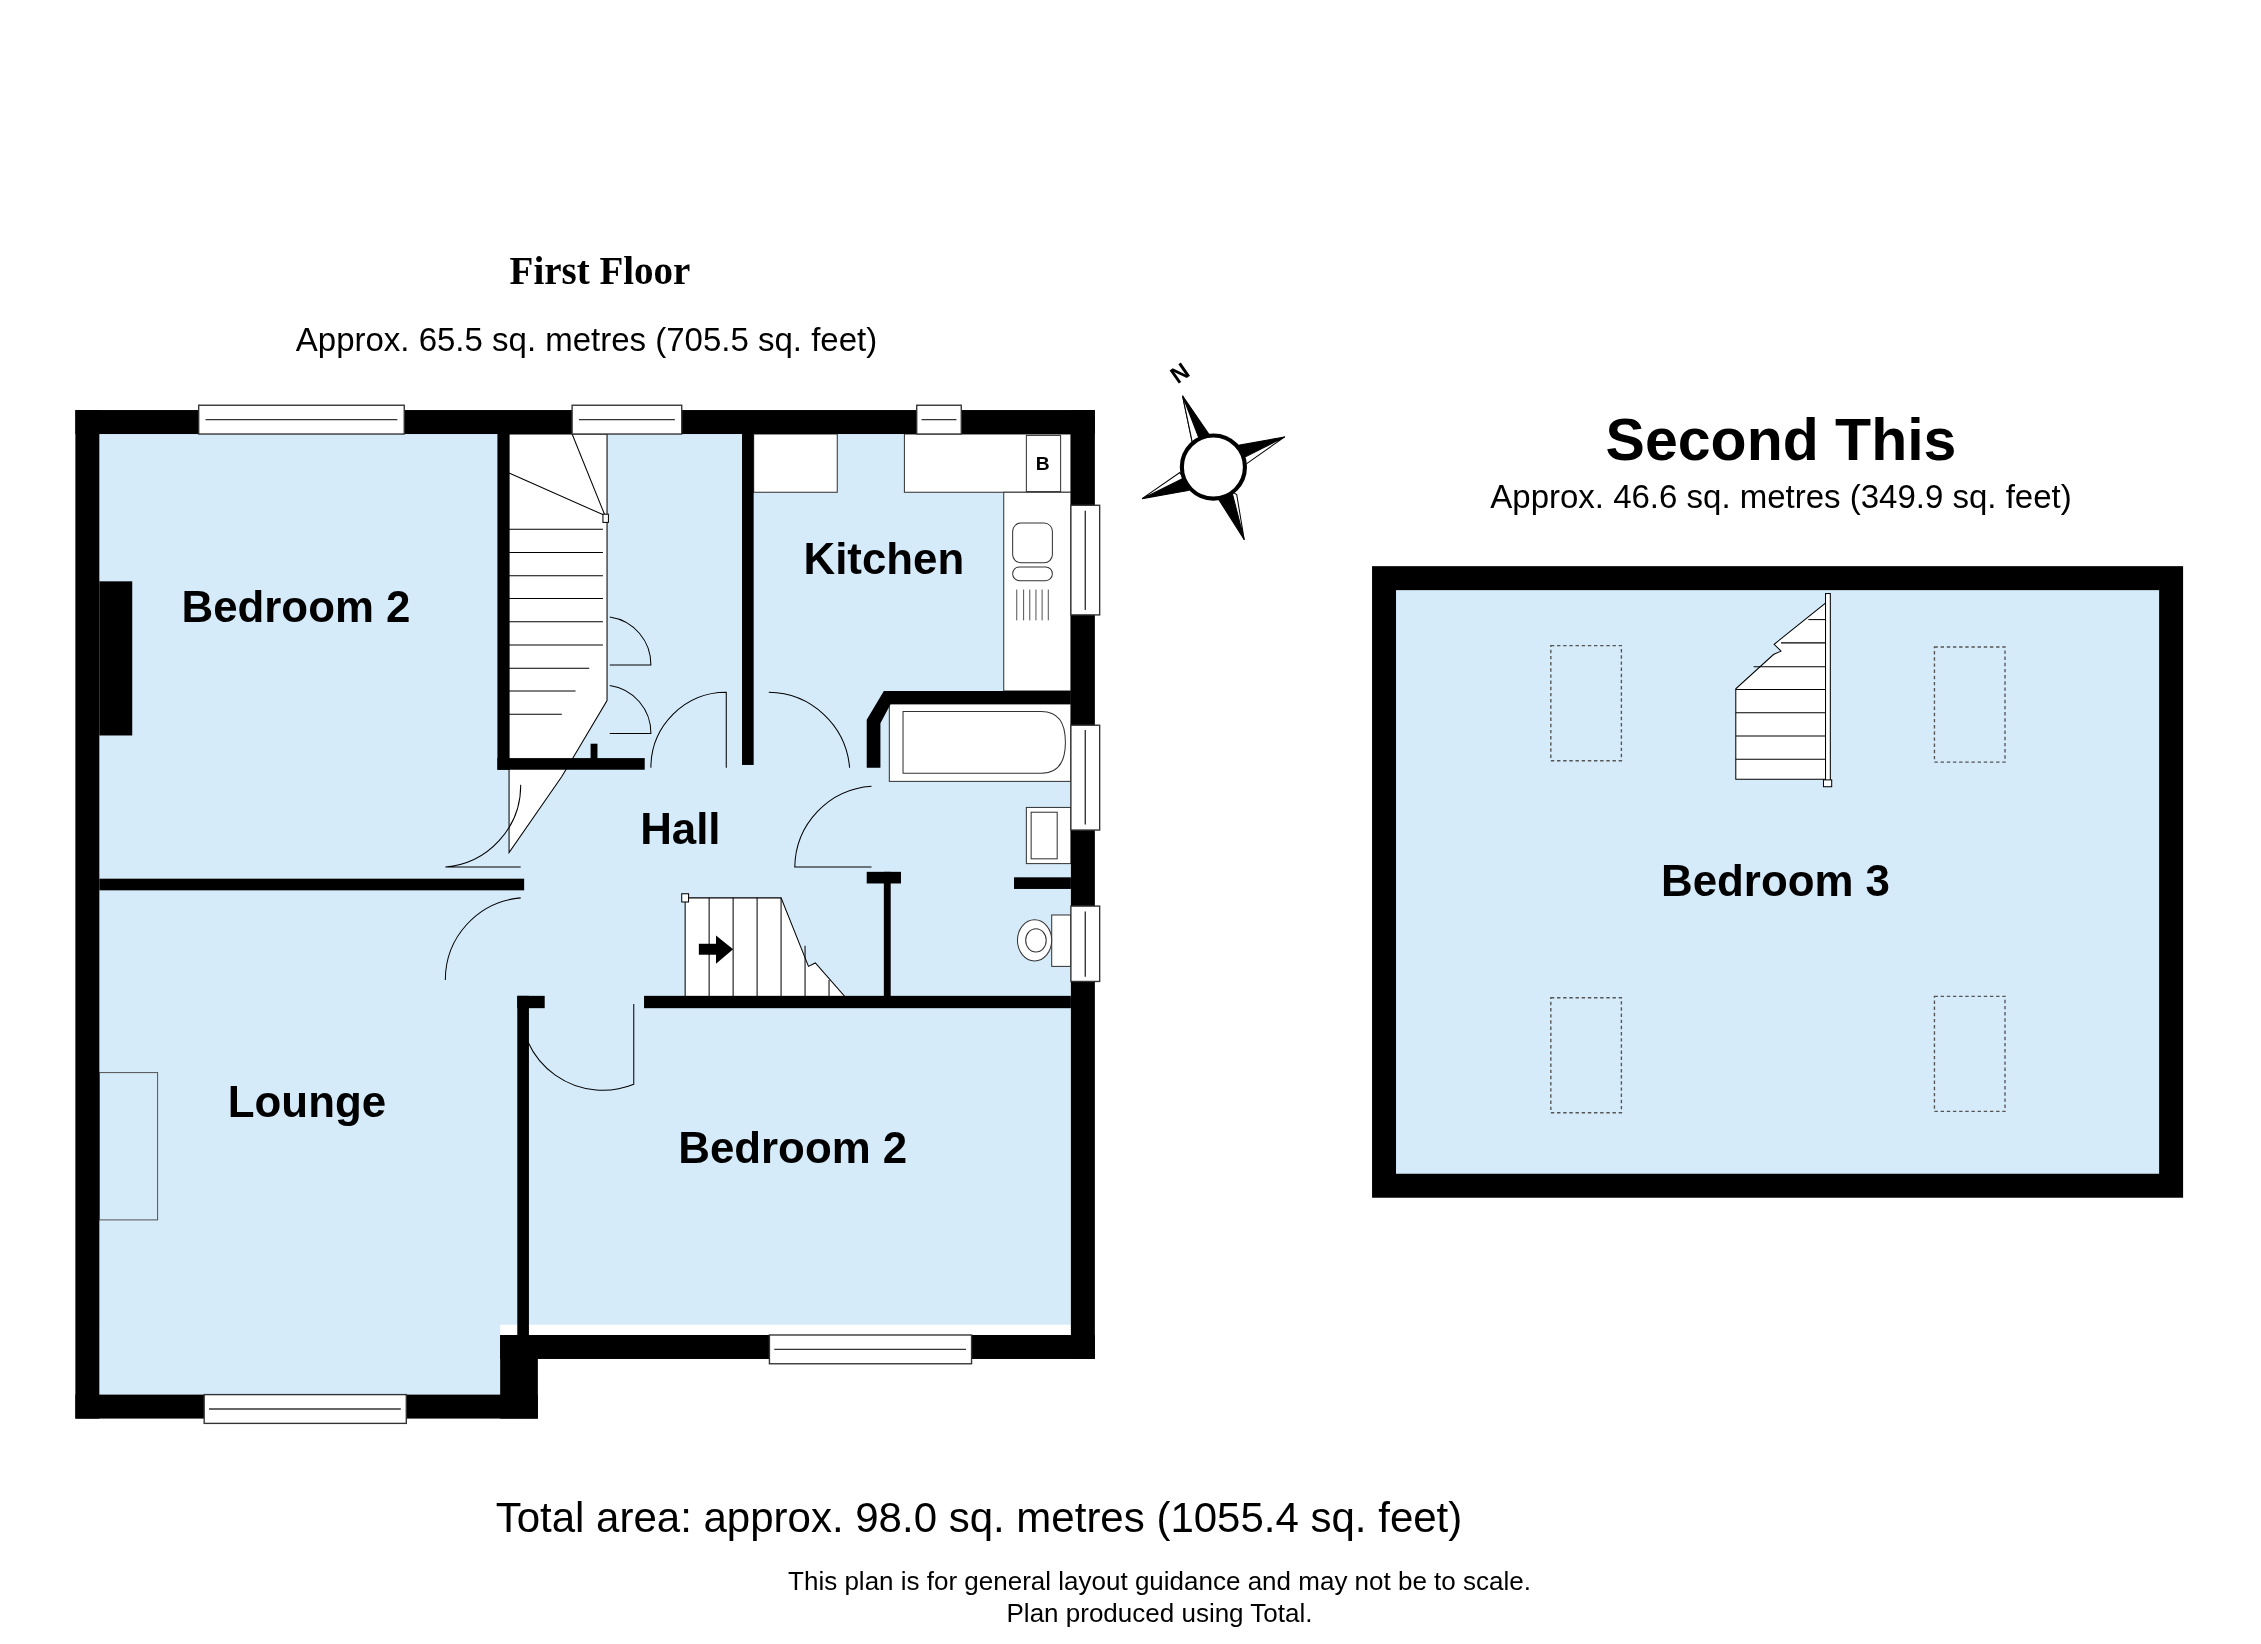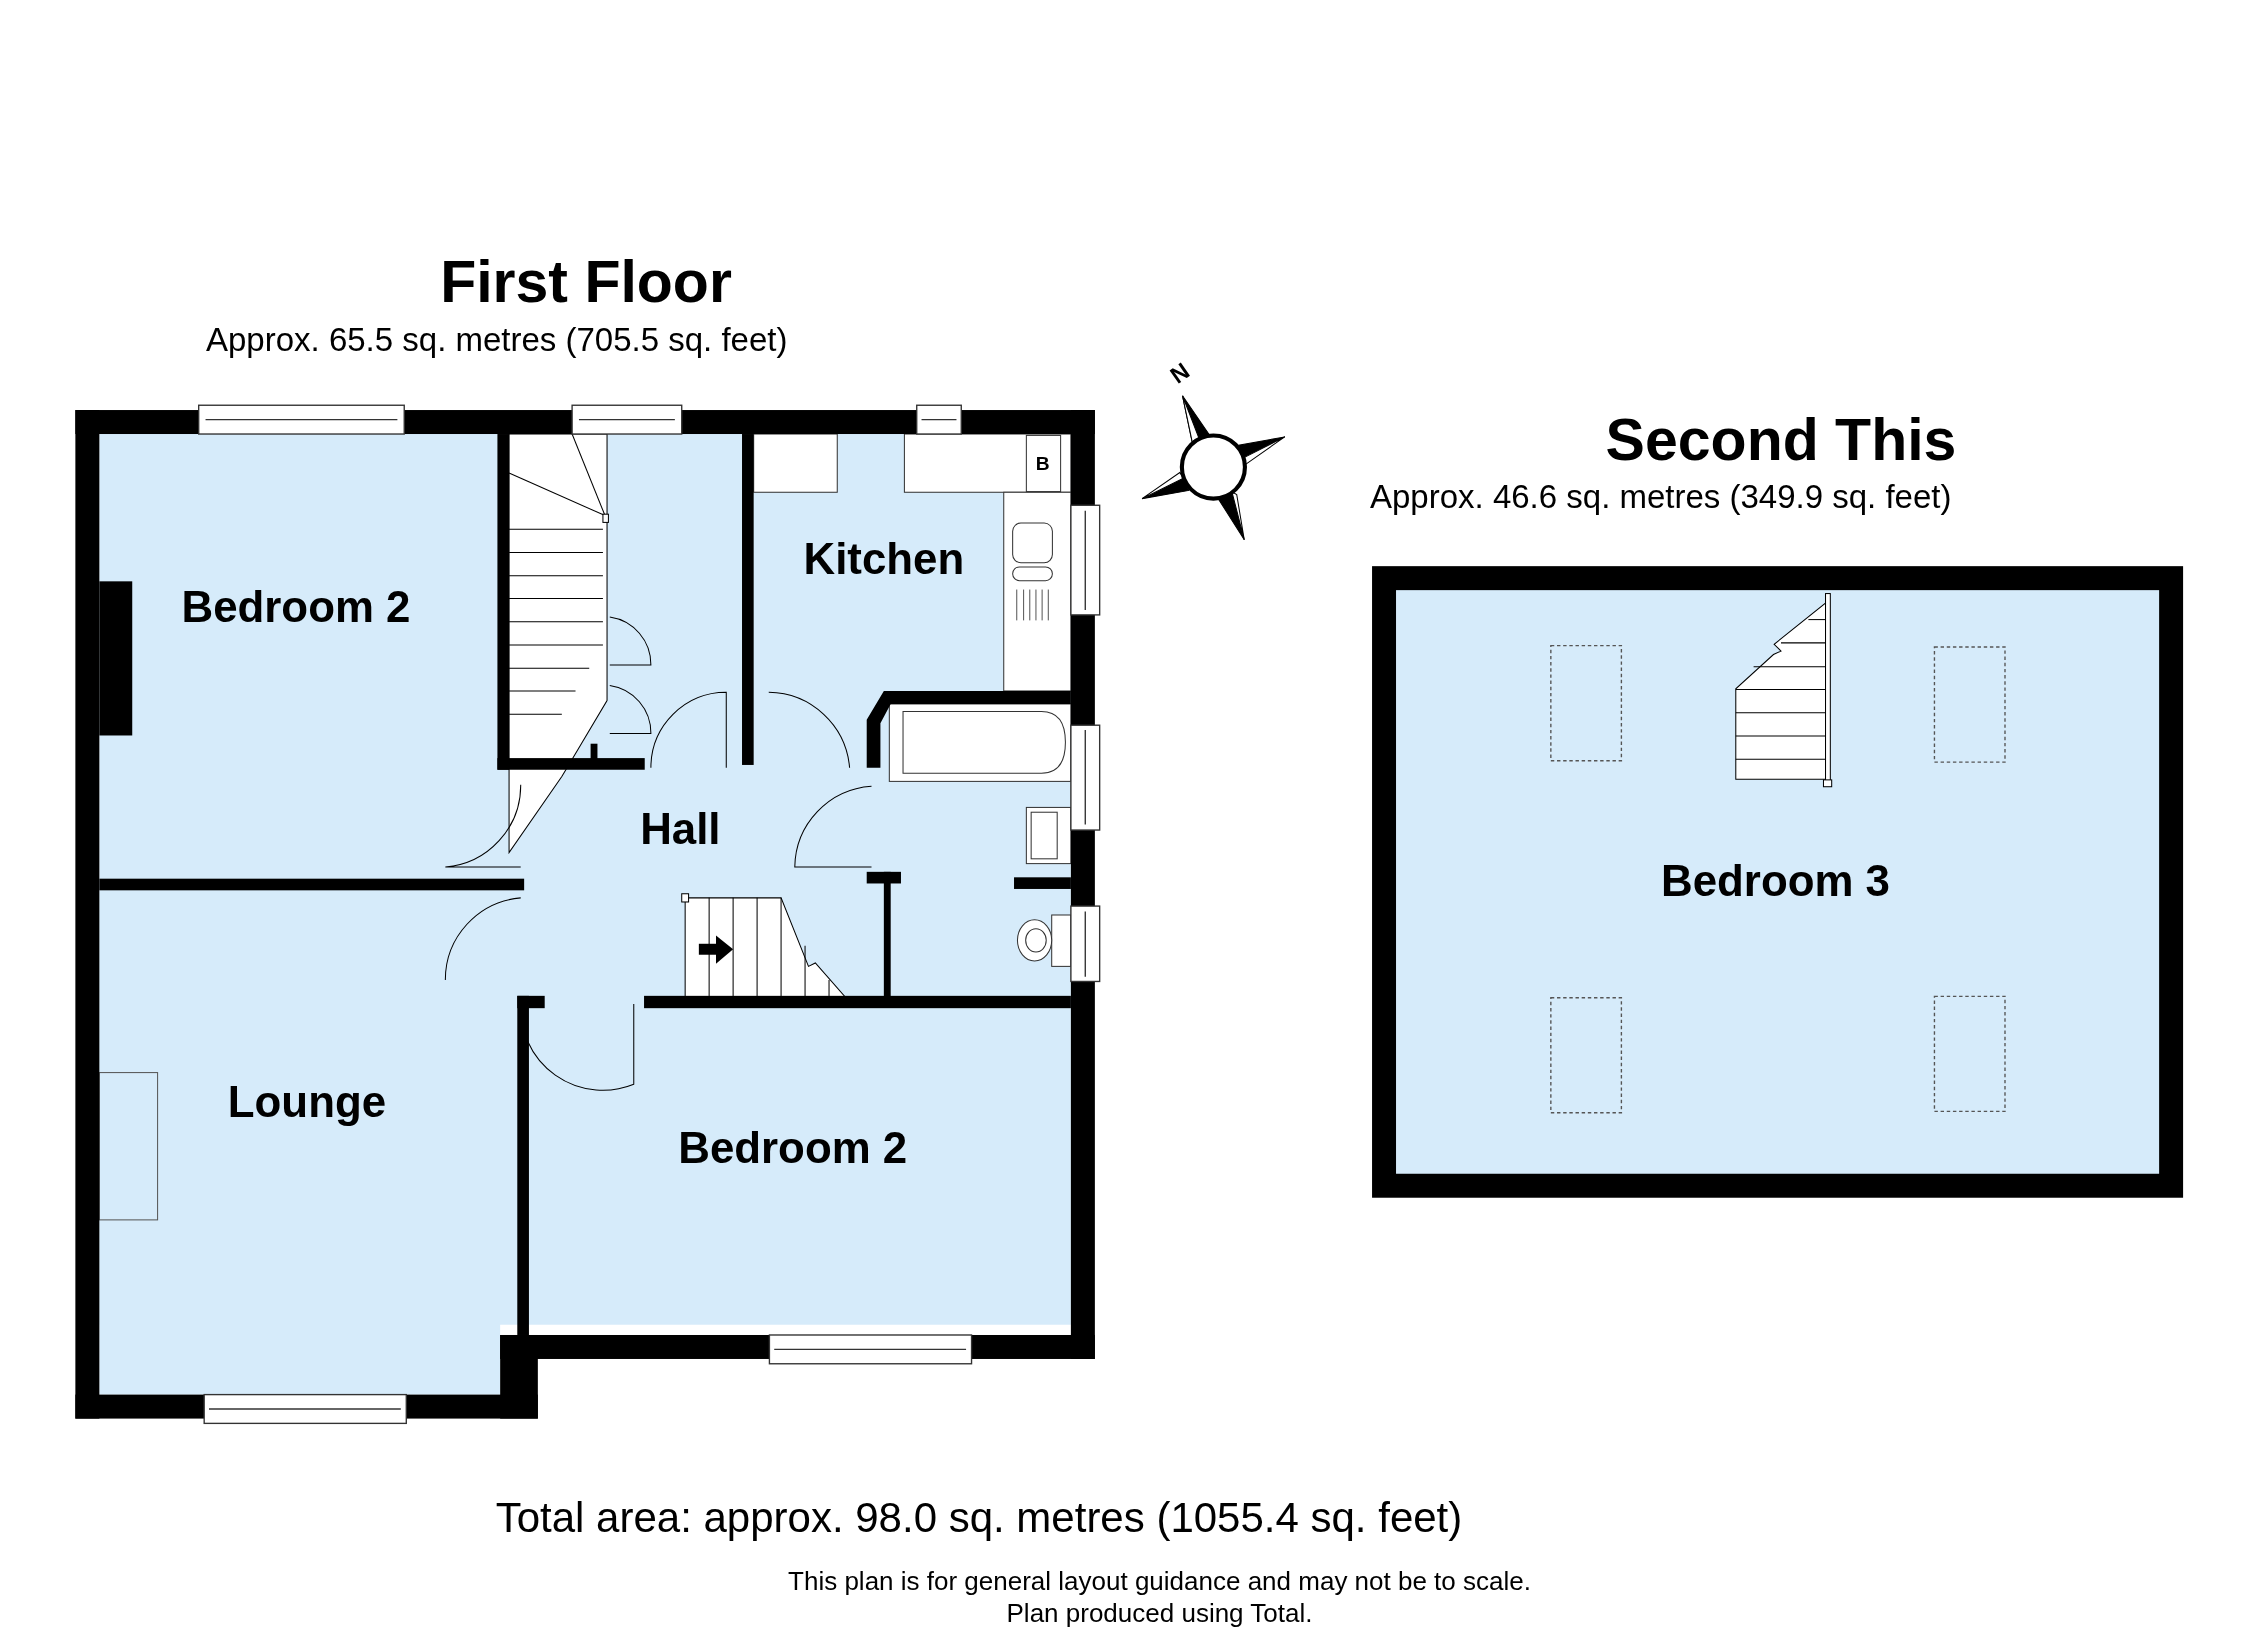--- a/index.html
+++ b/index.html
@@ -1,27 +1,27 @@
 <!DOCTYPE html>
 <html style="font-size:11px"><head>
 <meta charset="utf-8">
 <style>
   html, body { margin:0; padding:0; background:#ffffff; }
   body { width:2261px; height:1645px; position:relative; overflow:hidden; font-family:"Liberation Sans", sans-serif; color:#000; }
   .title { position:absolute; font-weight:bold; text-align:center; white-space:nowrap; }
-  .subtitle { position:absolute; text-align:left; white-space:nowrap; }
+  .subtitle { position:absolute; text-align:center; white-space:nowrap; }
   .room-label { font-family:"Liberation Sans", sans-serif; font-weight:bold; }
   svg text { font-family:"Liberation Sans", sans-serif; }
   .footer-total { position:absolute; left:0; width:1958px; top:1494px; text-align:center; font-size:42px; }
   .footer-note { position:absolute; left:0; width:2261px; text-align:center; font-size:26px;padding-left:29px; }
 </style>
 </head>
 <body>
 
-<div class="title" style="left:247px; width:678px; top:248px; font-size:59px;">First Floor</div>
+<div class="title" style="left:261px; width:678px; top:248px; font-size:39px;font-family:Liberation Serif, serif;">First Floor</div>
 <div class="subtitle" style="left:206px; width:761px; top:321px; font-size:33px;">Approx. 65.5 sq. metres (705.5 sq. feet)</div>
 
 <div class="title" style="left:1370px; width:822px; top:406px; font-size:59px;">Second This</div>
 <div class="subtitle" style="left:1370px; width:822px; top:478px; font-size:33px;">Approx. 46.6 sq. metres (349.9 sq. feet)</div>
 
 <svg style="position:absolute; left:1096px; top:356px;" width="206" height="192" viewBox="0 0 300 280">
   <g stroke="#000" stroke-width="1.5">
 
     <polygon points="126,58 165,115 140,125" fill="#000"></polygon>
     <polygon points="126,58 140,125 150,120" fill="#fff"></polygon>

